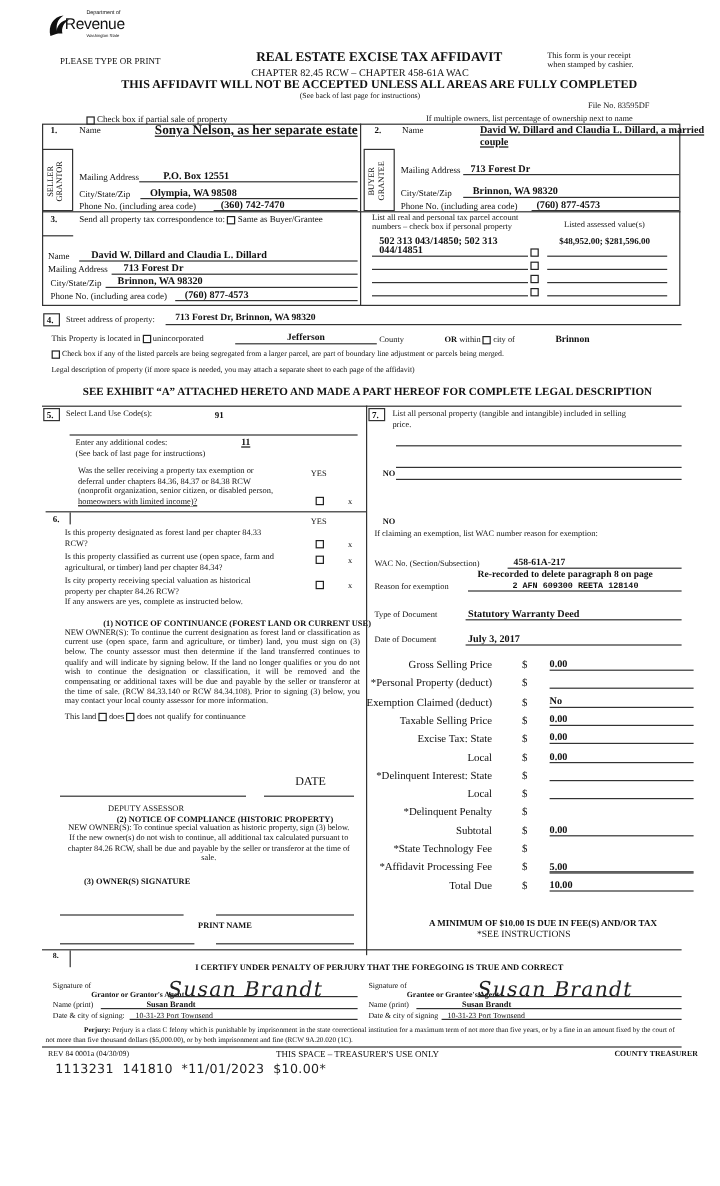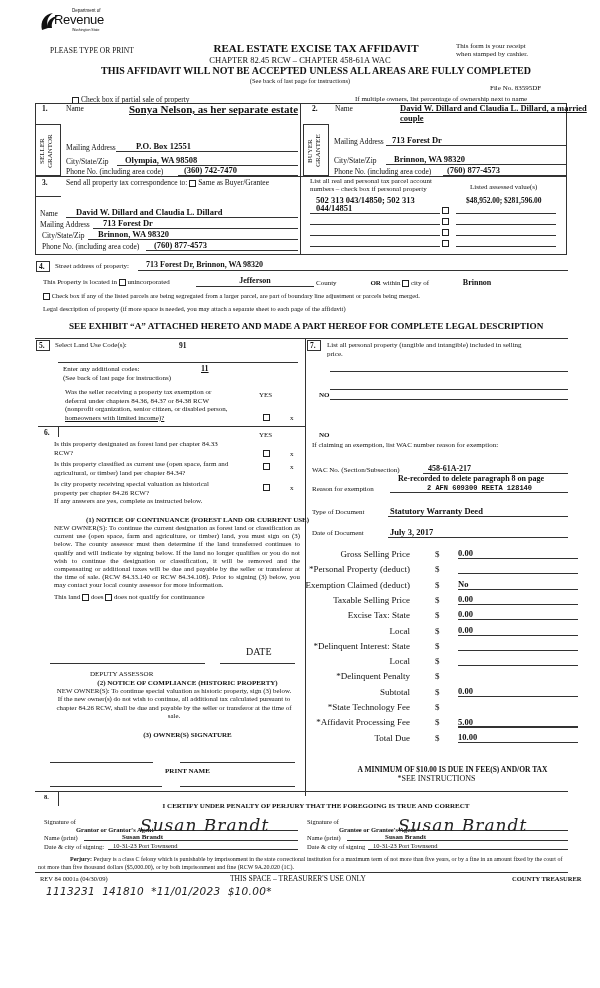--- a/index.html
+++ b/index.html
@@ -202,21 +202,21 @@
   <span class="cb"></span>
   <span>does not  qualify for continuance</span>
 </div>
 
 <div class="abs" style="left:50px;top:663px;width:155px;border-top:0.8px solid #333;"></div>
 <div class="abs" style="left:220px;top:663px;width:75px;border-top:0.8px solid #333;"></div>
 <span class="abs" style="left:90px;top:670px;font-size:7px;">DEPUTY ASSESSOR</span>
 <span class="abs" style="left:246px;top:646px;font-size:10px;">DATE</span>
 <div class="abs b" style="left:38px;width:267px;top:679px;text-align:center;font-size:7px;">(2) NOTICE OF COMPLIANCE (HISTORIC PROPERTY)</div>
 <div class="abs" style="left:54px;width:240px;top:687px;text-align:center;font-size:6.9px;line-height:8.3px;">NEW OWNER(S): To continue special valuation as historic property, sign (3) below. If the new owner(s) do not wish to continue, all additional tax calculated pursuant to chapter 84.26 RCW, shall be due and payable by the seller or transferor at the time of sale.</div>
-<div class="abs b" style="left:38px;width:267px;top:731px;text-align:center;font-size:7px;">(3)  OWNER(S) SIGNATURE</div>
+<div class="abs b" style="left:38px;width:267px;top:731px;font-size:7px;">(3)  OWNER(S) SIGNATURE</div>
 <div class="abs" style="left:50px;top:762px;width:103px;border-top:0.8px solid #333;"></div>
 <div class="abs" style="left:180px;top:762px;width:115px;border-top:0.8px solid #333;"></div>
 <div class="abs b" style="left:38px;width:267px;top:767px;text-align:center;font-size:7px;">PRINT NAME</div>
 <div class="abs" style="left:50px;top:786px;width:112px;border-top:0.8px solid #333;"></div>
 <div class="abs" style="left:180px;top:786px;width:115px;border-top:0.8px solid #333;"></div>
 
 <div class="abs box" style="left:307px;top:340px;width:14px;height:11px;"></div>
 <span class="num" style="left:310px;top:341px;">7.</span>
 <div class="abs" style="left:327px;top:341px;font-size:7px;line-height:8.5px;">
     <div>List all personal property (tangible and intangible) included in selling</div>
@@ -309,13 +309,13 @@
 
 <div class="abs" style="left:38px;top:856px;width:530px;font-size:6px;line-height:7.5px;">
   <span class="b">Perjury:</span>
   <span>Perjury is a class C felony which is punishable by imprisonment in the state correctional institution for a maximum term of not more than five years, or by a fine in an amount fixed by the court of not more than five thousand dollars ($5,000.00), or by both imprisonment and fine (RCW 9A.20.020 (1C).</span>
 </div>
 <div class="abs" style="left:35px;top:872px;width:533px;border-top:0.8px solid #333;"></div>
 
 <span class="abs" style="left:40px;top:875px;font-size:6.5px;">REV 84 0001a (04/30/09)</span>
 <span class="abs" style="left:230px;top:874px;font-size:7.5px;">THIS SPACE – TREASURER'S USE ONLY</span>
 <span class="abs b" style="left:480px;top:875px;font-size:6.5px;">COUNTY TREASURER</span>
-<div class="abs" style="left:46px;top:885px;font-family:'DejaVu Sans',sans-serif;font-size:10.5px;letter-spacing:0.3px;white-space:pre;color:#222;font-style:italic;">1113231  141810  *11/01/2023  $10.00*</div>
+<div class="abs" style="left:46px;top:885px;font-family:'DejaVu Sans',sans-serif;font-size:10.5px;letter-spacing:0.3px;white-space:pre;color:#222;">1113231  141810  *11/01/2023  $10.00*</div>
 
 </body></html>

